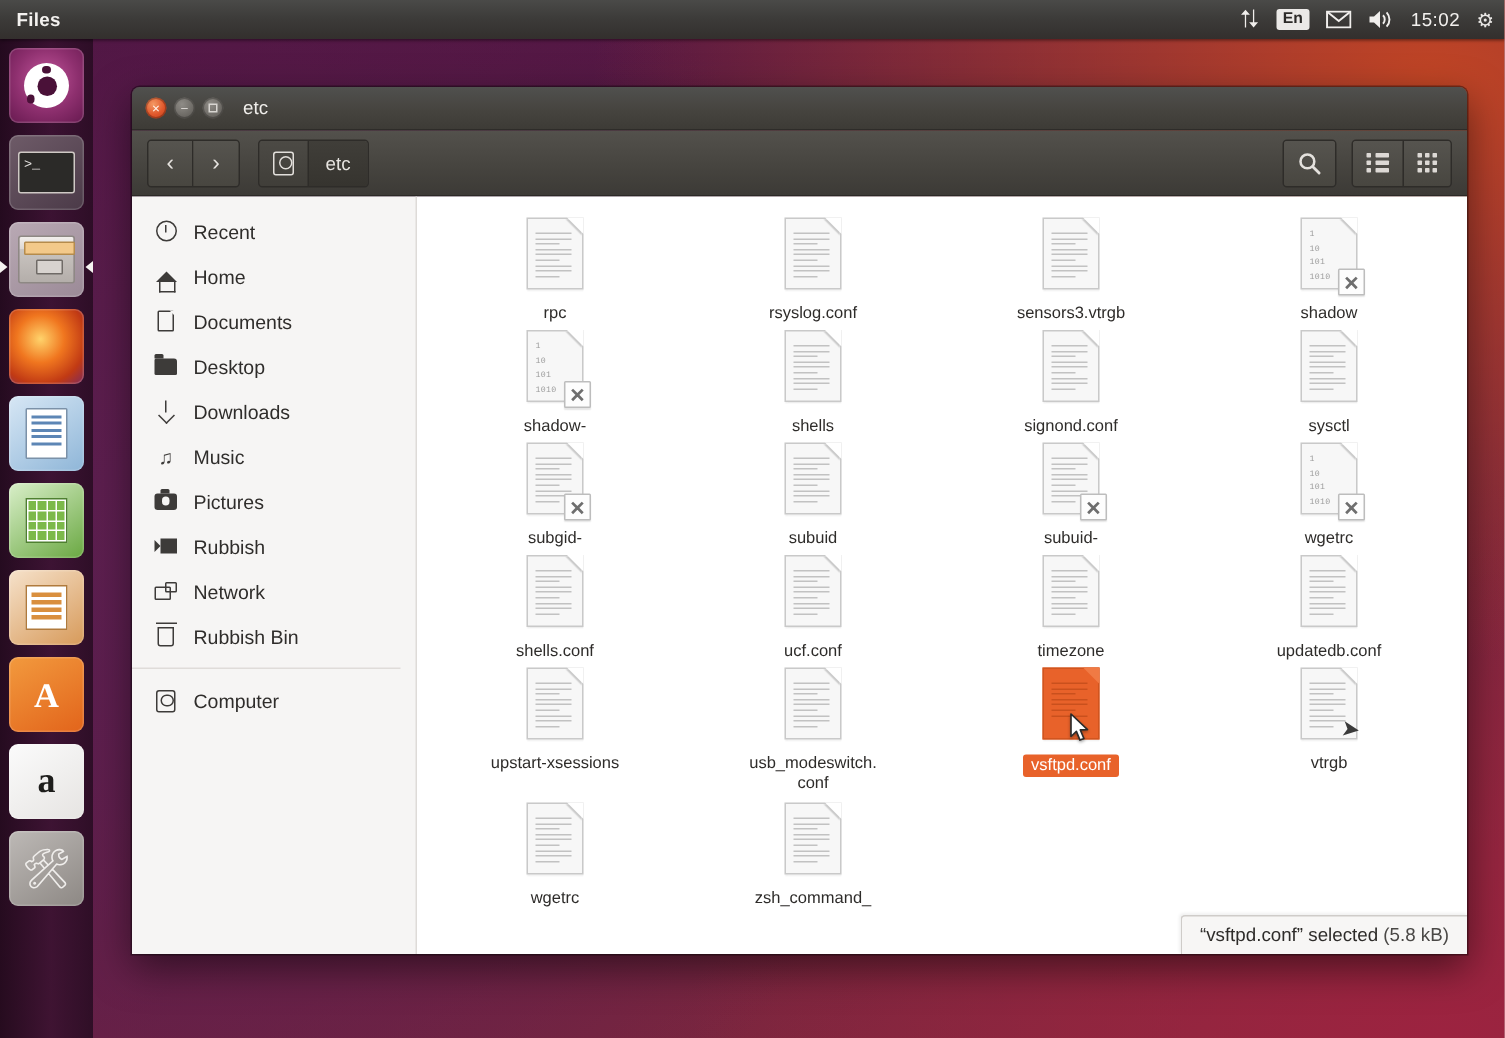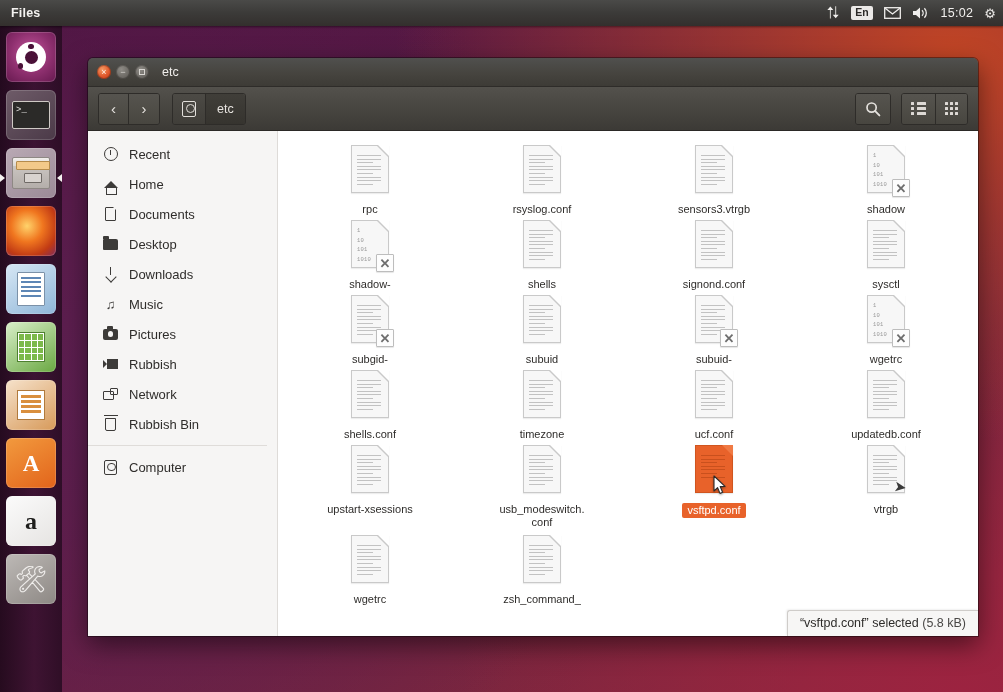--- a/index.html
+++ b/index.html
@@ -778,39 +778,39 @@
                   <i style="width: 65%;"></i>
                   <i></i>
                   <i></i>
                   <i style="width: 65%;"></i>
                   <i></i>
                   <i></i>
                   <i style="width: 65%;"></i>
                 </div>
               </div>
             </div>
+            <div class="fname">ucf.conf</div>
+          </div>
+          <div class="cell">
+            <div class="ficon">
+              <div class="paper">
+                <div class="lines">
+                  <i></i>
+                  <i></i>
+                  <i style="width: 65%;"></i>
+                  <i></i>
+                  <i></i>
+                  <i style="width: 65%;"></i>
+                  <i></i>
+                  <i></i>
+                  <i style="width: 65%;"></i>
+                </div>
+              </div>
+            </div>
             <div class="fname">timezone</div>
-          </div>
-          <div class="cell">
-            <div class="ficon">
-              <div class="paper">
-                <div class="lines">
-                  <i></i>
-                  <i></i>
-                  <i style="width: 65%;"></i>
-                  <i></i>
-                  <i></i>
-                  <i style="width: 65%;"></i>
-                  <i></i>
-                  <i></i>
-                  <i style="width: 65%;"></i>
-                </div>
-              </div>
-            </div>
-            <div class="fname">ucf.conf</div>
           </div>
           <div class="cell">
             <div class="ficon">
               <div class="paper">
                 <div class="lines">
                   <i></i>
                   <i></i>
                   <i style="width: 65%;"></i>
                   <i></i>
                   <i></i>

